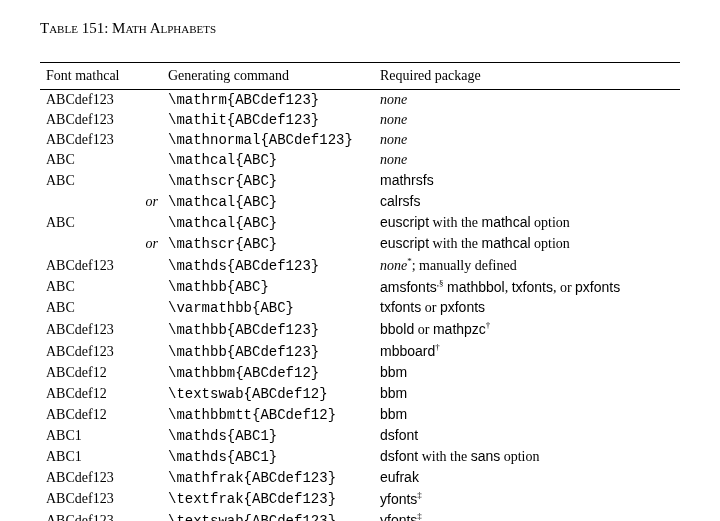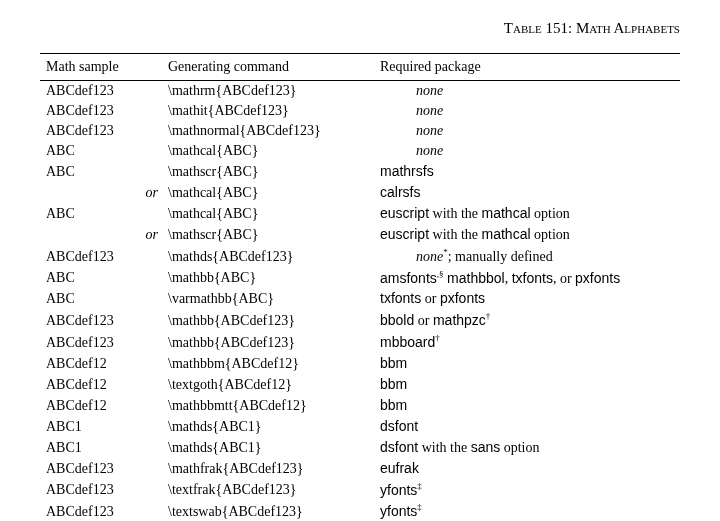--- a/index.html
+++ b/index.html
@@ -6,23 +6,23 @@
     font-family: "Times New Roman", Times, serif;
     font-size: 14px;
     color: #000;
     background: #fff;
     margin: 0;
     padding: 20px 40px;
     width: 720px;
     box-sizing: border-box;
   }
   .caption {
-    text-align: right;
+    text-align: left;
     font-variant: small-caps;
-    margin-bottom: 16px;
+    margin-bottom: 25px;
     font-size: 15px;
   }
   table {
     border-collapse: collapse;
     width: 100%;
   }
   .hr td {
     border-top: 1px solid #000;
     padding: 0;
     height: 0;
@@ -31,48 +31,48 @@
   td {
     padding: 2px 6px;
     vertical-align: baseline;
   }
   th {
     text-align: left;
     font-weight: normal;
     padding: 5px 6px;
   }
   .cmd {
-    font-family: Liberation Serif, serif;
+    font-family: Liberation Mono, monospace;
     white-space: nowrap;
   }
   .sf {
     font-family: Arial, Helvetica, sans-serif;
   }
-  .it { font-style: italic; margin-left: 36px; }
+  .it { font-style: italic; }
   .or-cell {
     text-align: right;
     font-style: italic;
     padding-right: 4px;
   }
   .col1 { width: 110px; }
   .col2 { width: 200px; }
   sup { font-size: 9px; }
 </style>
 </head>
 <body>
 
 <div class="caption">Table 151: Math Alphabets</div>
 
 <table>
   <tbody>
       <tr class="hr">
         <td colspan="3"></td>
       </tr>
   <tr>
-    <th class="col1">Math sample</th>
+    <th class="col1">Font mathcal</th>
     <th class="col2">Generating command</th>
     <th>Required package</th>
   </tr>
   <tr class="hr">
         <td colspan="3"></td>
       </tr>
   </tbody>
     <tbody id="rows">
       <tr>
         <td class="col1">ABCdef123</td>
@@ -139,21 +139,21 @@
         <td class="cmd col2">\mathbb{ABCdef123}</td>
         <td><span class="sf">mbboard</span><sup>†</sup></td>
       </tr>
       <tr>
         <td class="col1">ABCdef12</td>
         <td class="cmd col2">\mathbbm{ABCdef12}</td>
         <td><span class="sf">bbm</span></td>
       </tr>
       <tr>
         <td class="col1">ABCdef12</td>
-        <td class="cmd col2">\textgoth{ABCdef12}</td>
+        <td class="cmd col2">\textswab{ABCdef12}</td>
         <td><span class="sf">bbm</span></td>
       </tr>
       <tr>
         <td class="col1">ABCdef12</td>
         <td class="cmd col2">\mathbbmtt{ABCdef12}</td>
         <td><span class="sf">bbm</span></td>
       </tr>
       <tr>
         <td class="col1">ABC1</td>
         <td class="cmd col2">\mathds{ABC1}</td>

